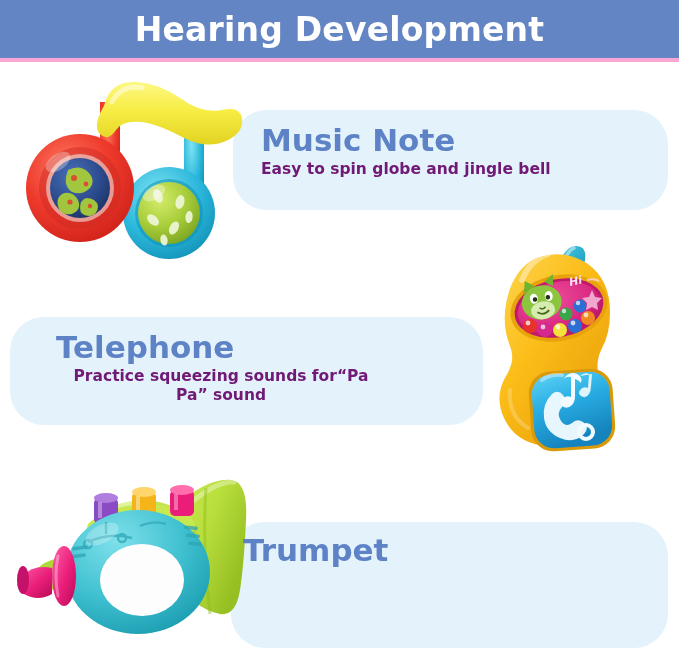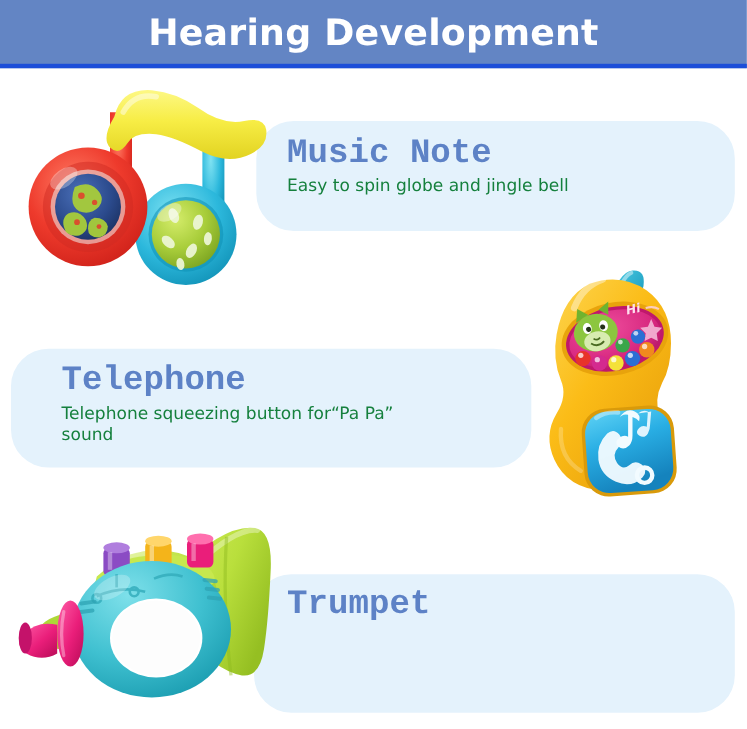--- a/index.html
+++ b/index.html
@@ -15,21 +15,21 @@
     font-family: "DejaVu Sans", "Liberation Sans", sans-serif;
   }
 
   
   .header-banner {
     position: absolute;
     left: 0; top: 0;
     width: 679px;
     height: 62px;
     background: #6385c4;
-    border-bottom: 4px solid #1d4ed8;
+    border-bottom: 4px solid #f9a8d4;
     box-sizing: border-box;
     display: flex;
     align-items: center;
     justify-content: center;
   }
   .header-title {
     color: #ffffff;
     font-size: 33px;
     font-weight: bold;
     letter-spacing: 0.2px;
@@ -47,38 +47,38 @@
   .card-text {
     position: absolute;
   }
   .card-title {
     color: #5d82c6;
     font-size: 31px;
     font-weight: bold;
     line-height: 1.05;
     margin: 0 0 3px 0;
     white-space: nowrap;
-    font-family: Liberation Mono, monospace;
   }
   .card-sub {
-    color: #15803d;
+    color: #701a75;
     font-size: 15.5px;
-    font-weight: normal;
+    font-weight: bold;
     line-height: 1.28;
     margin: 0;
     max-width: 330px;
+    text-align: center;
   }
 
   #card-music  { left: 233px; top: 110px;  width: 435px; height: 100px; }
   #card-phone  { left: 10px;  top: 317px;  width: 473px; height: 108px; }
   #card-trump  { left: 231px; top: 522px;  width: 437px; height: 126px; }
 
   #text-music  { left: 261px; top: 124px; }
   #text-phone  { left: 56px;  top: 331px; }
-  #text-trump  { left: 261px; top: 534px; }
+  #text-trump  { left: 243px; top: 534px; }
   #text-trump .card-sub { max-width: 260px; }
 
   
   .toy {
     position: absolute;
   }
   #toy-music     { left: 8px;   top: 78px;  width: 236px; height: 180px; }
   #toy-telephone { left: 492px; top: 240px; width: 160px; height: 222px; }
   #toy-trumpet   { left: 10px;  top: 468px; width: 255px; height: 172px; }
 
@@ -169,21 +169,21 @@
 
 <div class="card-text" id="text-music">
   <div class="card-title">Music Note</div>
   <div class="card-sub">Easy to spin globe and jingle bell</div>
 </div>
 
 <div class="card" id="card-phone"></div>
 
 <div class="card-text" id="text-phone">
   <div class="card-title">Telephone</div>
-  <div class="card-sub">Telephone squeezing button for“Pa Pa” sound</div>
+  <div class="card-sub">Practice squeezing sounds for“Pa Pa” sound</div>
 </div>
 
 <div class="toy" id="toy-telephone">
   <svg width="160" height="222" viewBox="0 0 160 222">
     <defs>
       <linearGradient id="gPhoneBody" x1="10%" y1="0%" x2="95%" y2="100%">
         <stop offset="0%" stop-color="#fdd34a"></stop>
         <stop offset="40%" stop-color="#fbbc17"></stop>
         <stop offset="100%" stop-color="#e59a08"></stop>
       </linearGradient>

